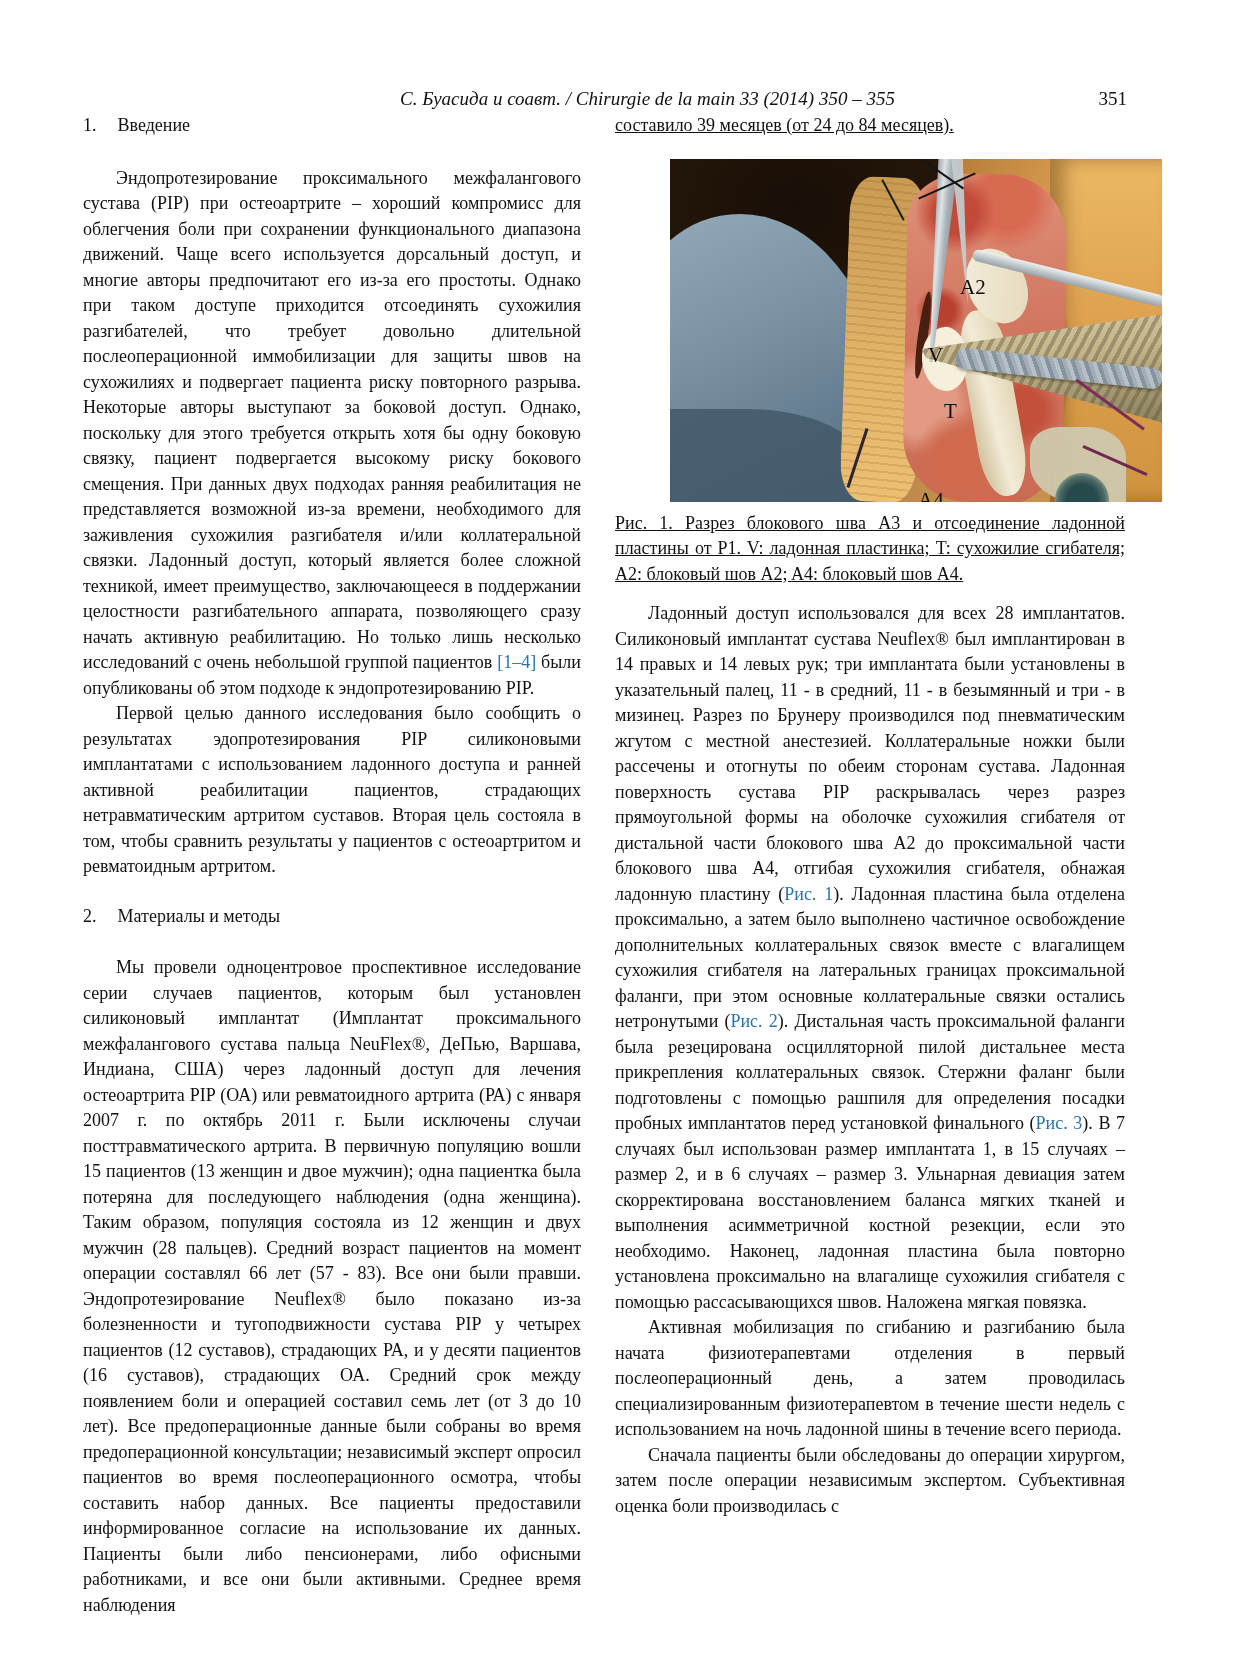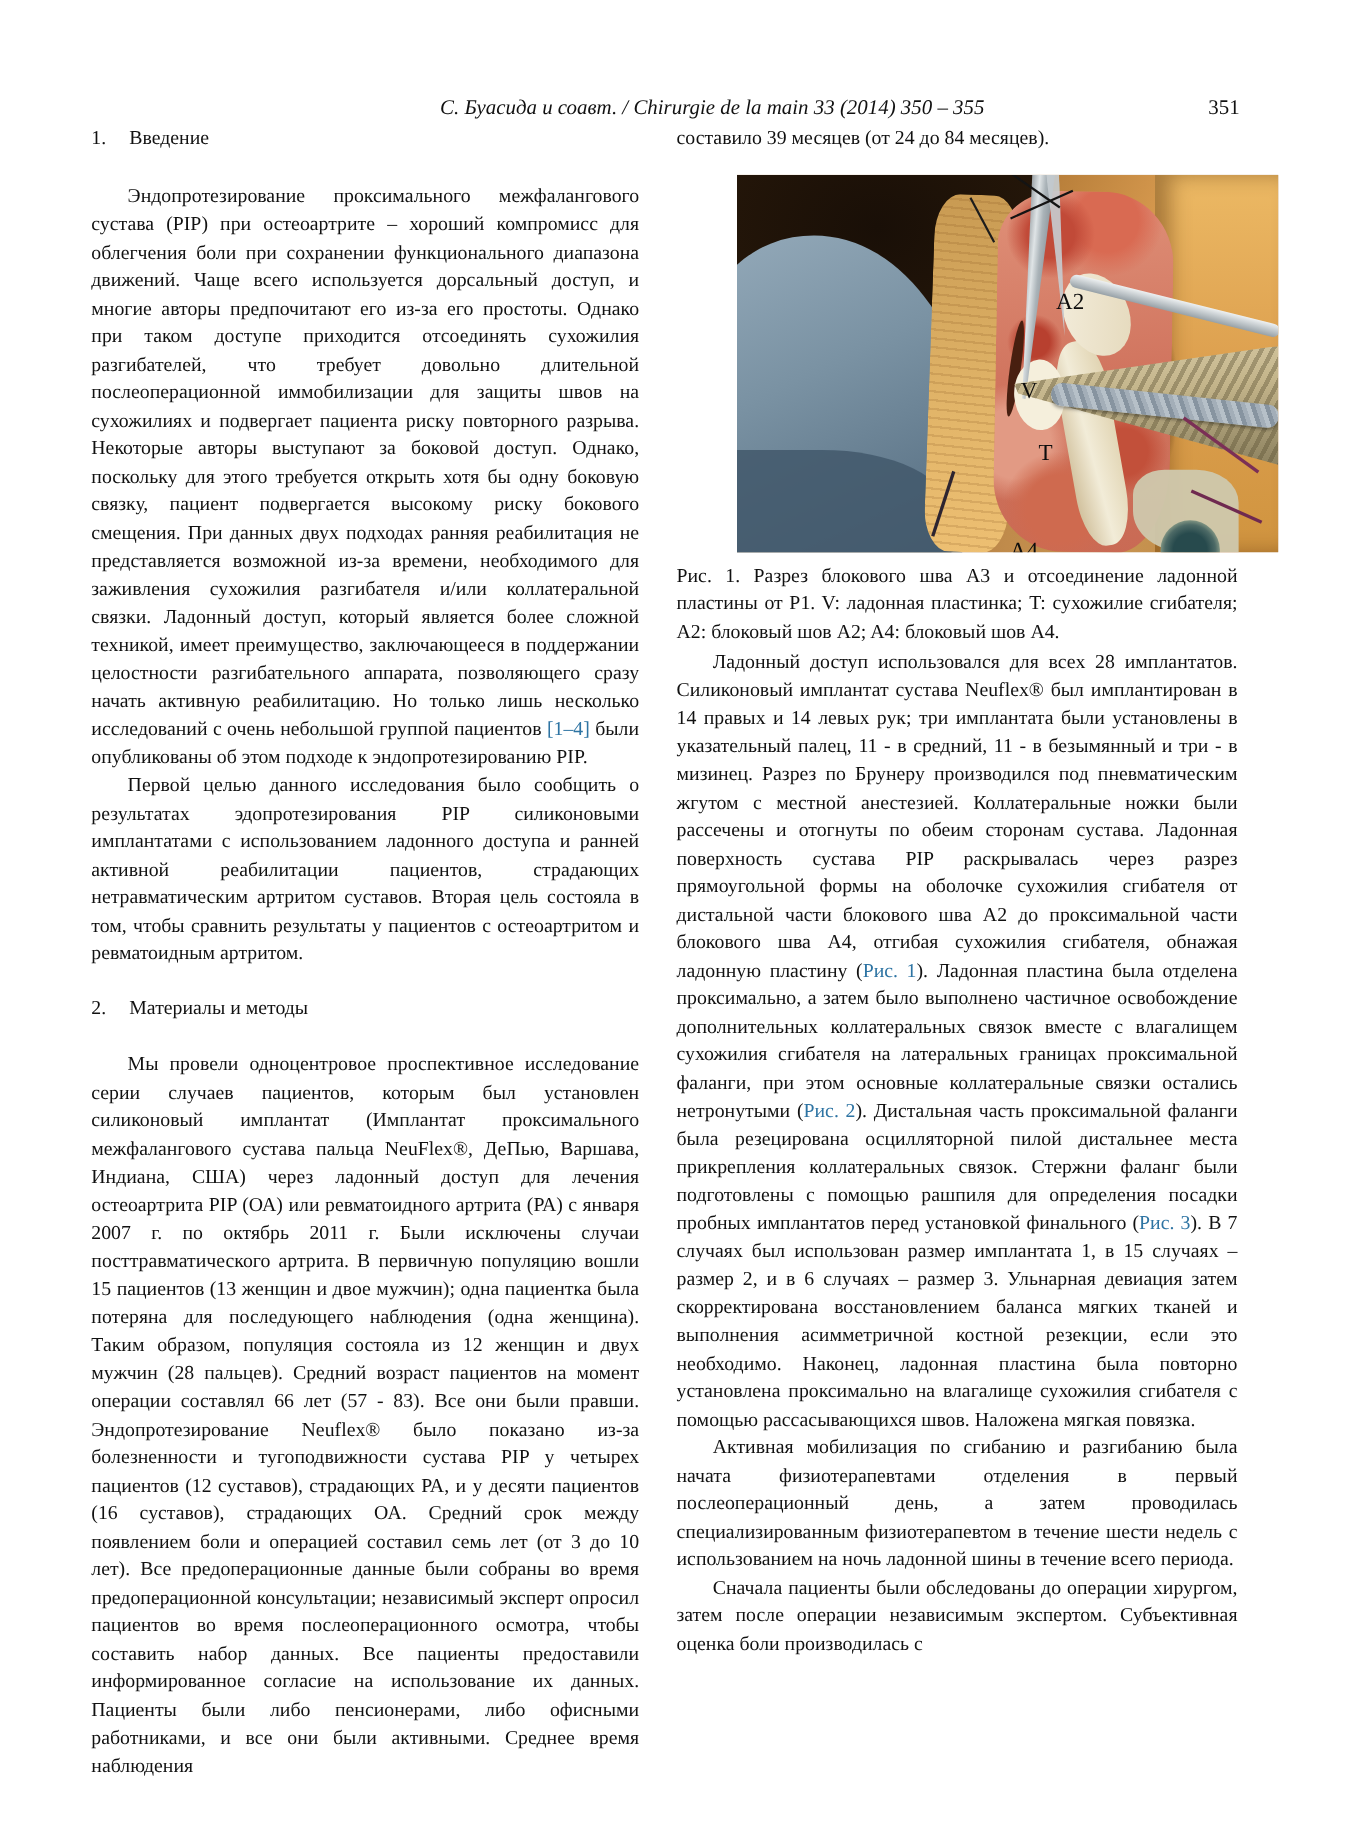--- a/index.html
+++ b/index.html
@@ -9,21 +9,21 @@
     overflow:hidden;
   }
   :root{--link:#2e74a3;}
   .page-header{position:absolute;top:88px;left:0;width:100%;height:22px;font-size:19px;}
   .running-title{position:absolute;left:400px;top:0;font-style:italic;white-space:nowrap;}
   .page-number{position:absolute;right:114px;top:0;font-style:normal;}
   .col{position:absolute;top:113px;text-align:justify;font-size:18px;line-height:25.5px;}
   .col-left{left:83px;width:498px;}
   .col-right{left:615px;width:510px;}
   p{margin:0;text-indent:33px;}
-  p.noindent{text-indent:0;}
+  p.noindent{text-indent:0;text-decoration:underline;}
   .sec{text-indent:0;margin:24px 0 26px 0;}
   .sec.first{margin-top:0;margin-bottom:27px;}
   .sec-num{display:inline-block;margin-right:21px;}
   .ref{color:var(--link);}
   
   .figure{margin:0;}
   .fig-image{
     position:relative;width:492px;height:343px;margin:20px 0 9px 55px;
     overflow:hidden;background:#a9793f;
   }
@@ -65,25 +65,25 @@
     box-shadow:0 2px 3px rgba(0,0,0,.35);}
   .ph-gauze{left:360px;top:268px;width:96px;height:75px;background:#cfc8ad;border-radius:30% 40% 0 50%;opacity:.95;}
   .ph-hole{left:385px;top:314px;width:54px;height:54px;border-radius:50%;background:radial-gradient(circle,#274a4d 40%,#4d6a66 60%,#93a48d 75%);}
   .ph-sut1{left:228px;top:8px;width:72px;height:2px;background:#141414;transform:rotate(35deg);}
   .ph-sut2{left:246px;top:26px;width:62px;height:2px;background:#141414;transform:rotate(-24deg);}
   .ph-sut3{left:200px;top:40px;width:46px;height:2px;background:#1c1c1c;transform:rotate(62deg);}
   .ph-sut4{left:186px;top:268px;width:3px;height:62px;background:#2d2430;transform:rotate(18deg);}
   .ph-mark1{left:398px;top:244px;width:84px;height:3px;background:#7b2f56;transform:rotate(36deg);}
   .ph-mark2{left:410px;top:300px;width:70px;height:3px;background:#6f2950;transform:rotate(24deg);}
   .fig-label{position:absolute;z-index:5;font-size:21px;color:#0d0d0d;font-family:"Liberation Serif",serif;}
-  .lbl-a2{left:290px;top:103px;}
+  .lbl-a2{left:290px;top:116px;}
   .lbl-v{left:258px;top:184px;}
   .lbl-t{left:274px;top:240px;}
   .lbl-a4{left:248px;top:283px;margin-top:46px;}
-  .fig-caption{text-align:justify;text-indent:33px;margin-bottom:2px;}
+  .fig-caption{text-align:justify;text-indent:33px;margin-bottom:14px;}
 </style>
 </head>
 <body>
 
 <div class="page-header">
   <span class="running-title">С. Буасида и соавт.  / Chirurgie de la main 33 (2014) 350 – 355</span>
   <span class="page-number">351</span>
 </div>
 
 <div class="col col-left">

